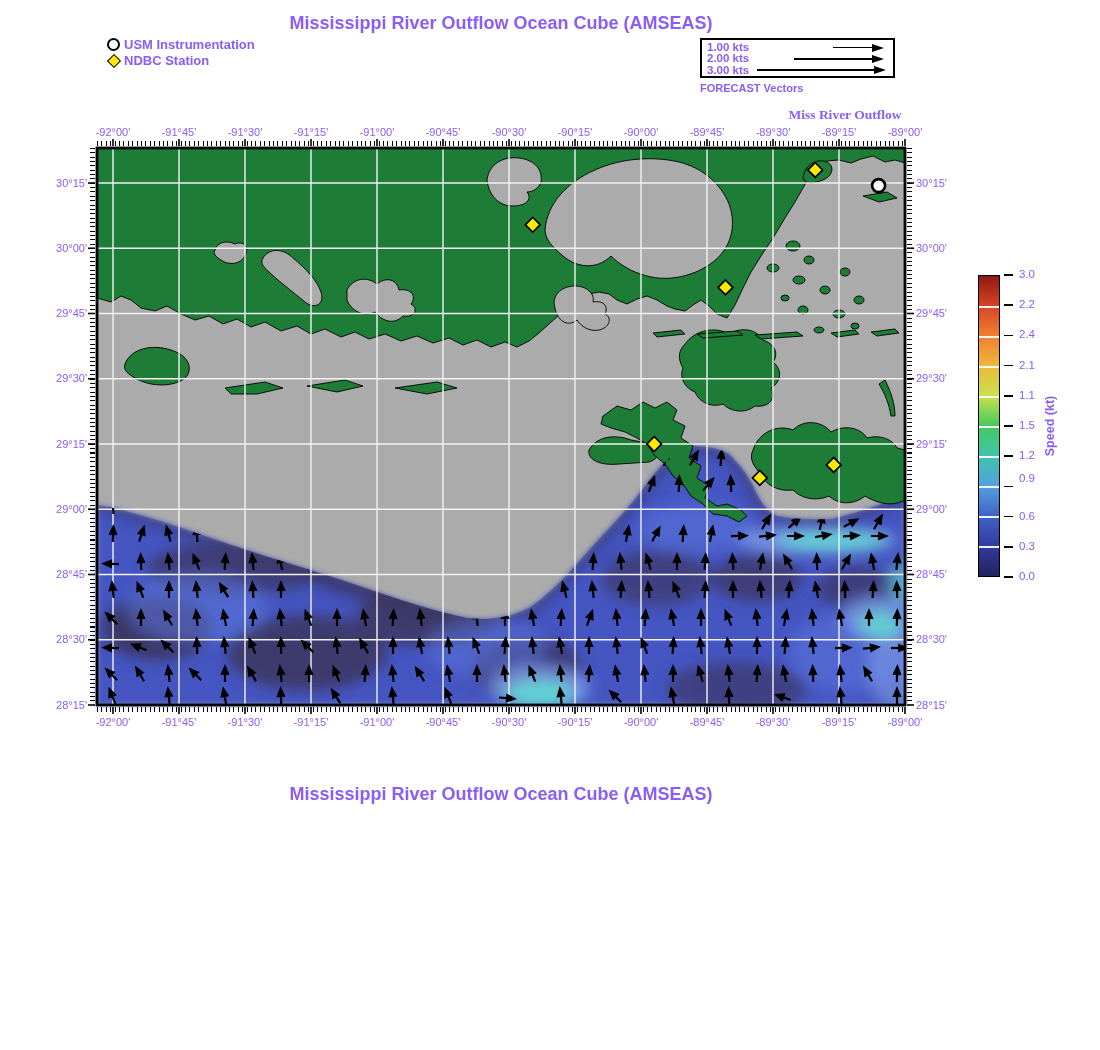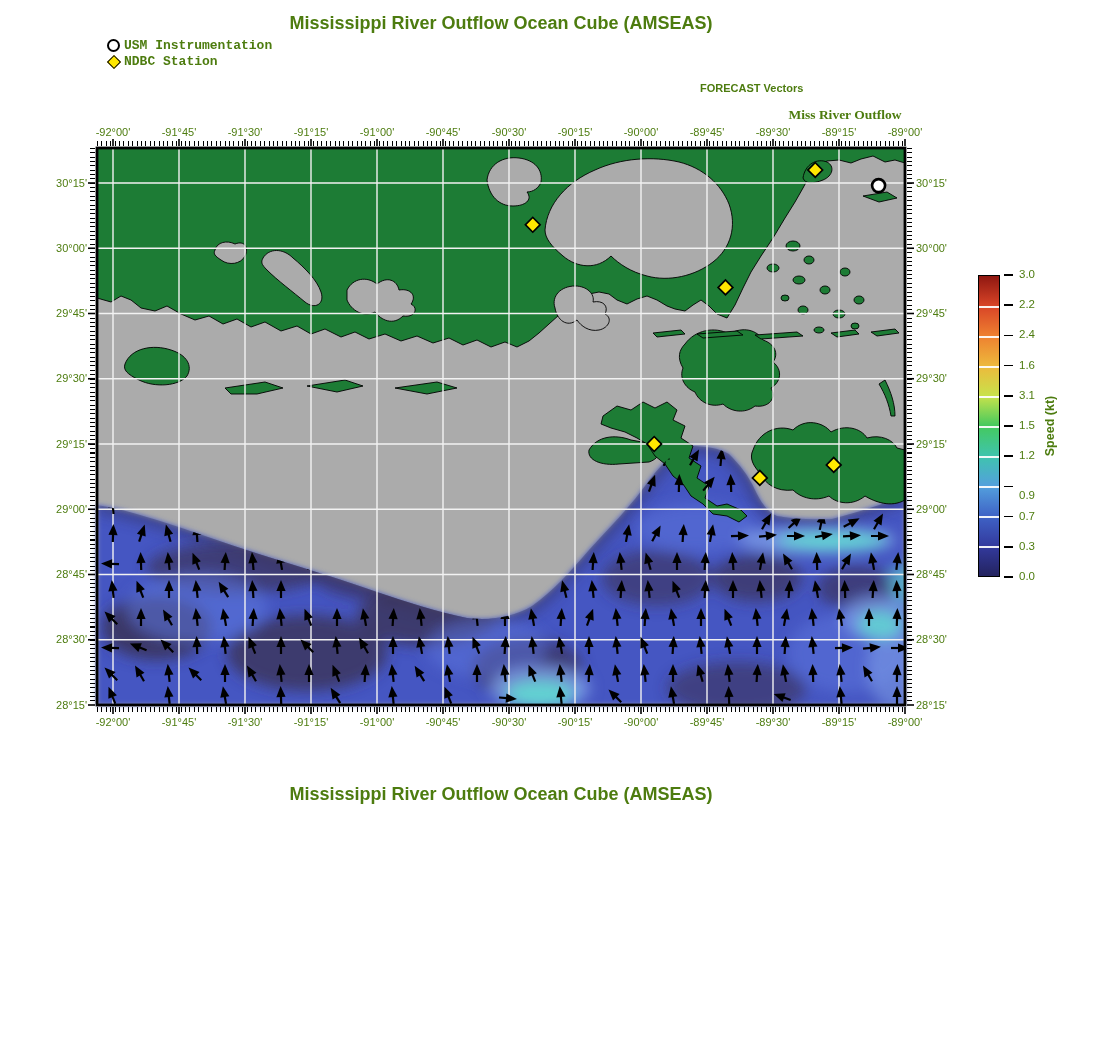--- a/index.html
+++ b/index.html
@@ -1,28 +1,28 @@
 <!DOCTYPE html>
 <html><head>
 <meta charset="utf-8">
 <style>
   html,body{margin:0;padding:0;background:#fff;}
   #page{position:relative;width:1100px;height:1050px;background:#ffffff;overflow:hidden;
-        font-family:"Liberation Sans",sans-serif;color:#4d7c0f;}
+        font-family:"Liberation Sans",sans-serif;color:#8b5cf6;}
   .abs{position:absolute;}
   
   #title-top{top:13px;left:501px;transform:translateX(-50%);font-size:18px;font-weight:bold;white-space:nowrap;}
   #subtitle{top:99px;left:501px;transform:translateX(-50%);font-size:15.5px;font-weight:bold;
             font-family:"Liberation Serif",serif;white-space:nowrap;}
   #region-label{top:107px;left:845px;transform:translateX(-50%);font-size:13.5px;font-weight:bold;
             font-family:"Liberation Serif",serif;white-space:nowrap;}
   #title-bottom{top:784px;left:501px;transform:translateX(-50%);font-size:18px;font-weight:bold;white-space:nowrap;}
   
   #marker-legend{top:37px;left:106px;}
-  .ml-row{display:flex;align-items:center;height:16px;font-family:Liberation Mono, monospace;}
+  .ml-row{display:flex;height:16px;}
   .sym{width:14px;height:14px;display:inline-block;margin-right:4px;position:relative;flex:0 0 14px;}
   .sym.circle::before{content:"";position:absolute;left:1px;top:1px;width:9px;height:9px;border-radius:50%;
         background:#fff;border:2.4px solid #000;}
   .sym.diamond::before{content:"";position:absolute;left:3px;top:3px;width:8px;height:8px;
         background:#ffe800;border:1.6px solid #000;transform:rotate(45deg);}
   .ml-label{font-size:13px;font-weight:bold;}
   
   #vector-box{top:38px;left:700px;width:195px;height:40px;border:2.5px solid #000;background:#fff;
               padding:2px 5px 2px 5px;box-sizing:border-box;}
   .vl-row{display:flex;align-items:center;height:11.3px;}
@@ -70,20 +70,46 @@
       <div class="ml-row">
         <div class="sym circle"></div>
         <div class="ml-label">USM Instrumentation</div>
       </div>
       <div class="ml-row">
         <div class="sym diamond"></div>
         <div class="ml-label">NDBC Station</div>
       </div>
     </div>
 
+  <div class="abs" id="vector-box">
+      <div class="vl-row">
+        <div class="vl-label">1.00 kts</div>
+        <div class="vl-space"></div>
+        <div class="vl-line">
+          <div class="vl-shaft" style="width: 39px;"></div>
+          <div class="vl-head"></div>
+        </div>
+      </div>
+      <div class="vl-row">
+        <div class="vl-label">2.00 kts</div>
+        <div class="vl-space"></div>
+        <div class="vl-line">
+          <div class="vl-shaft" style="width: 78px;"></div>
+          <div class="vl-head"></div>
+        </div>
+      </div>
+      <div class="vl-row">
+        <div class="vl-label">3.00 kts</div>
+        <div class="vl-space"></div>
+        <div class="vl-line">
+          <div class="vl-shaft" style="width: 117px;"></div>
+          <div class="vl-head"></div>
+        </div>
+      </div>
+    </div>
   <div class="abs" id="vector-caption">FORECAST Vectors</div>
 
   <div class="abs" id="region-label">Miss River Outflow</div>
 
   <div class="abs" id="map-wrap">
     <svg id="mapsvg" width="808" height="557" viewBox="0 0 808 557">
       <defs>
         <clipPath id="seaclip">
           <path d="M0,357 C20,360 40,366 60,372 C95,383 130,396 165,407 C200,418 240,430 280,444
                    C310,454 340,464 370,470 C390,473 415,470 435,458 C455,444 472,425 492,402
@@ -1039,31 +1065,31 @@
         <div class="cb-wline" style="top: 90%;"></div>
       </div>
     <div id="cb-title">Speed (kt)</div>
   <div class="cb-tick" style="top: -0.8px;"></div>
       <div class="cb-label" style="top: -7px;">3.0</div>
       <div class="cb-tick" style="top: 29.4px;"></div>
       <div class="cb-label" style="top: 23.2px;">2.2</div>
       <div class="cb-tick" style="top: 59.6px;"></div>
       <div class="cb-label" style="top: 53.4px;">2.4</div>
       <div class="cb-tick" style="top: 89.8px;"></div>
-      <div class="cb-label" style="top: 83.6px;">1.6</div>
+      <div class="cb-label" style="top: 83.6px;">2.1</div>
       <div class="cb-tick" style="top: 120px;"></div>
-      <div class="cb-label" style="top: 113.8px;">3.1</div>
+      <div class="cb-label" style="top: 113.8px;">1.1</div>
       <div class="cb-tick" style="top: 150.2px;"></div>
       <div class="cb-label" style="top: 144px; text-align: right;">1.5</div>
       <div class="cb-tick" style="top: 180.4px;"></div>
       <div class="cb-label" style="top: 174.2px;">1.2</div>
       <div class="cb-tick" style="top: 210.6px;"></div>
-      <div class="cb-label" style="top: 214px;">0.9</div>
+      <div class="cb-label" style="top: 197px;">0.9</div>
       <div class="cb-tick" style="top: 240.8px;"></div>
-      <div class="cb-label" style="top: 234.6px;">0.7</div>
+      <div class="cb-label" style="top: 234.6px;">0.6</div>
       <div class="cb-tick" style="top: 271px;"></div>
       <div class="cb-label" style="top: 264.8px;">0.3</div>
       <div class="cb-tick" style="top: 301.2px;"></div>
       <div class="cb-label" style="top: 295px;">0.0</div>
     </div>
 
   <div class="abs" id="title-bottom">Mississippi River Outflow Ocean Cube (AMSEAS)</div>
 </div>
 
 </body></html>

